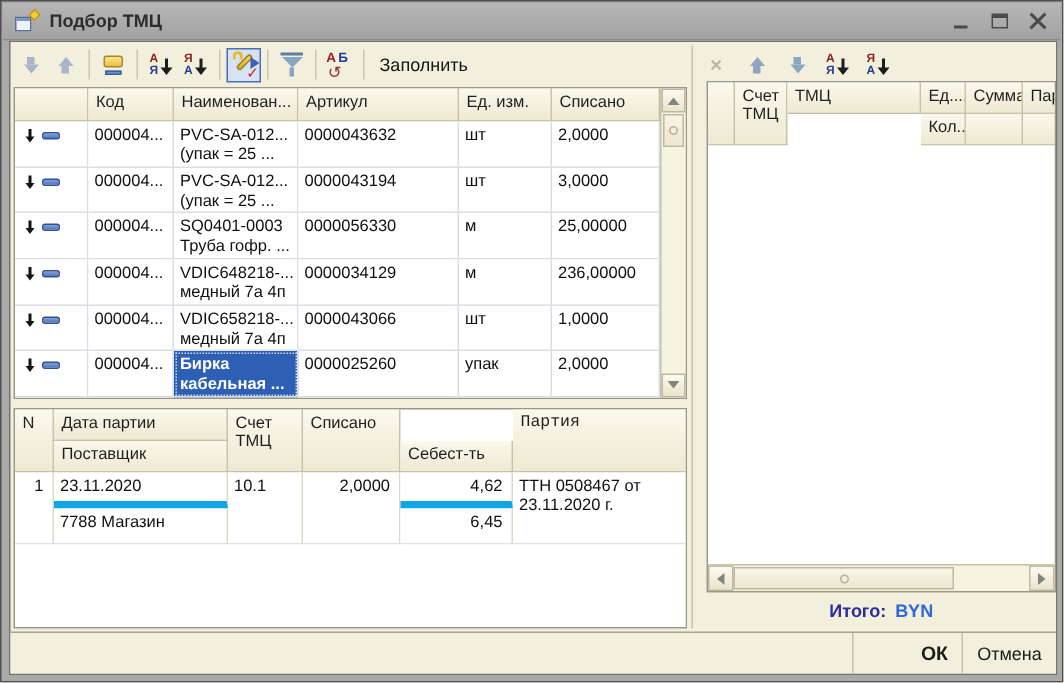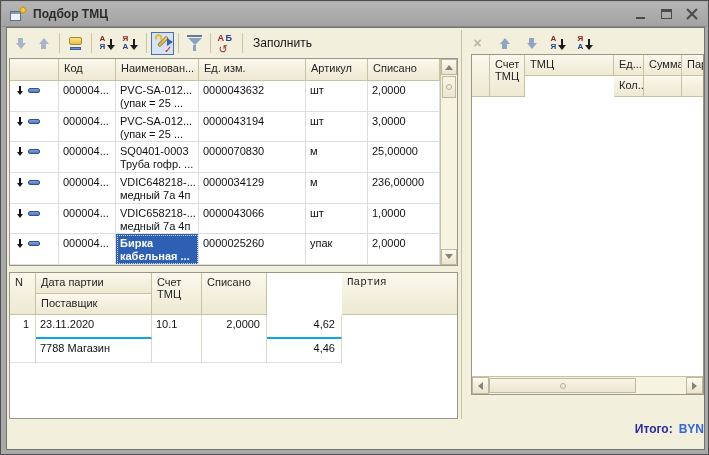--- a/index.html
+++ b/index.html
@@ -101,33 +101,33 @@
   .tri-l{width:0;height:0;border-top:4px solid transparent;border-bottom:4px solid transparent;border-right:5px solid #83847b;}
   .tri-r{width:0;height:0;border-top:4px solid transparent;border-bottom:4px solid transparent;border-left:5px solid #83847b;}
   .vthumb{height:22px;margin:1px 1px;background:linear-gradient(#f9f5e6,#ece6d0);border:1px solid #bdb89e;position:relative;}
   .vthumb:after{content:"";position:absolute;left:50%;top:50%;width:4px;height:4px;margin:-3px 0 0 -3px;border:1px solid #b5b096;border-radius:50%;}
   .sbfill{flex:1;}
 
   
   .bt{position:absolute;left:2px;top:244px;width:449px;height:147px;border:1px solid #9a9786;background:#fff;
       display:grid;grid-template-columns:26px 116px 50px 65px 75px 1fr;grid-template-rows:21px 21px 24px 24px 1fr;}
   .bt .d{border-right:1px solid #ddd9c8;border-bottom:none;}
-  .bt .subline{border-bottom:2px solid #0ea5e9;}
+  .bt .subline{border-bottom:5px solid #0ea5e9;}
   .bt .rowend{border-bottom:1px solid #dde1e8;}
 
   
   .pane-divider{position:absolute;left:454px;top:2px;width:1px;height:389px;background:#c5c1a8;}
   .rt{position:absolute;left:464px;top:26px;width:233px;height:341px;border:1px solid #9a9786;background:#fff;
       display:grid;grid-template-columns:18px 35px 89px 30px 38px 1fr;grid-template-rows:21px 21px 1fr 18px;}
   .rt .bodyfill{grid-column:1/7;grid-row:3;background:#fff;}
   .hsb{grid-column:1/7;grid-row:4;background:#f7f3e1;border-top:1px solid #c6c2a4;display:flex;align-items:stretch;}
   .hthumb{width:147px;margin:1px 0;background:linear-gradient(#f9f5e6,#ece6d0);border:1px solid #bdb89e;position:relative;}
   .hthumb:after{content:"";position:absolute;left:50%;top:50%;width:4px;height:4px;margin:-3px 0 0 -3px;border:1px solid #b5b096;border-radius:50%;}
 
-  .total{position:absolute;left:464px;top:372px;width:233px;text-align:right;font-size:12px;font-weight:bold;margin-top:22px;}
+  .total{position:absolute;left:464px;top:372px;width:233px;text-align:center;font-size:12px;font-weight:bold;}
   .total .lbl{color:#2b2ba0;}
   .total .cur{color:#2f68d8;margin-left:6px;}
 
   
   .statusbar{position:absolute;left:0;right:0;bottom:0;height:28px;border-top:1px solid #a7a38e;background:#f2efdd;
      display:flex;align-items:center;justify-content:flex-end;}
   .ssep{width:1px;align-self:stretch;background:#c3bfa8;}
   .okbtn{width:72px;text-align:right;padding-right:9px;font-weight:bold;font-size:13px;color:#1c1c1c;}
   .cancelbtn{width:62px;text-align:center;font-size:12px;color:#1c1c1c;}
 </style>
@@ -259,22 +259,22 @@
             </span>
             <i class="darr"></i>
         </span>
       </span>
     </div>
 
     <div class="mt">
       <div class="hc"></div>
       <div class="hc">Код</div>
       <div class="hc">Наименован...</div>
+      <div class="hc">Артикул</div>
       <div class="hc">Ед. изм.</div>
-      <div class="hc">Артикул</div>
       <div class="hc">Списано</div>
 
       <div class="bc rowmark">
           <i class="dnar"></i>
           <i class="bdash"></i>
         </div>
       <div class="bc">000004...</div>
       <div class="bc two">
           <span>PVC-SA-012...</span>
           <span>(упак = 25 ...</span>
@@ -298,21 +298,21 @@
 
       <div class="bc rowmark">
           <i class="dnar"></i>
           <i class="bdash"></i>
         </div>
       <div class="bc">000004...</div>
       <div class="bc two">
           <span>SQ0401-0003</span>
           <span>Труба гофр. ...</span>
         </div>
-      <div class="bc">0000070830</div>
+      <div class="bc">0000056330</div>
       <div class="bc">м</div>
       <div class="bc">25,00000</div>
 
       <div class="bc rowmark">
           <i class="dnar"></i>
           <i class="bdash"></i>
         </div>
       <div class="bc">000004...</div>
       <div class="bc two">
           <span>VDIC648218-...</span>
@@ -359,29 +359,31 @@
           </span>
       </div>
     </div>
 
     <div class="bt">
       <div class="hc" style="grid-area:1/1/3/2;">N</div>
       <div class="hc" style="grid-area:1/2/2/3;">Дата партии</div>
       <div class="hc" style="grid-area:2/2/3/3;">Поставщик</div>
       <div class="hc wrap" style="grid-area:1/3/3/4;">Счет ТМЦ</div>
       <div class="hc" style="grid-area:1/4/3/5;">Списано</div>
+      <div class="hc" style="grid-area:2/5/3/6;">Себест-ть</div>
       <div class="hc" style="grid-area:1/6/3/7;border-right:none;font-family:Liberation Mono, monospace;">Партия</div>
 
       <div class="bc d num rowend" style="grid-area:3/1/5/2;">1</div>
       <div class="bc d subline" style="grid-area:3/2/4/3;">23.11.2020</div>
       <div class="bc d rowend" style="grid-area:4/2/5/3;">7788 Магазин</div>
       <div class="bc d rowend" style="grid-area:3/3/5/4;">10.1</div>
       <div class="bc d num rowend" style="grid-area:3/4/5/5;">2,0000</div>
       <div class="bc d num subline" style="grid-area:3/5/4/6;">4,62</div>
-      <div class="bc d num rowend" style="grid-area:4/5/5/6;">4,46</div>
+      <div class="bc d num rowend" style="grid-area:4/5/5/6;">6,45</div>
+      <div class="bc d rowend" style="grid-area:3/6/5/7;border-right:none;white-space:normal;line-height:13px;">ТТН 0508467 от 23.11.2020 г.</div>
 
       <div style="grid-area:5/1/6/7;background:#fff;"></div>
     </div>
 
     <div class="pane-divider"></div>
 
     <div class="rt">
       <div class="hc" style="grid-area:1/1/3/2;"></div>
       <div class="hc wrap" style="grid-area:1/2/3/3;">Счет ТМЦ</div>
       <div class="hc" style="grid-area:1/3/2/4;">ТМЦ</div>
@@ -403,15 +405,21 @@
         <span class="sbtn h">
             <i class="tri-r"></i>
           </span>
       </div>
     </div>
 
     <div class="total">
       <span class="lbl">Итого:</span><span class="cur">BYN</span>
     </div>
 
+    <div class="statusbar">
+      <span class="ssep"></span>
+      <span class="okbtn">ОК</span>
+      <span class="ssep"></span>
+      <span class="cancelbtn">Отмена</span>
+    </div>
 
   </div>
 </div>
 
 </body></html>

